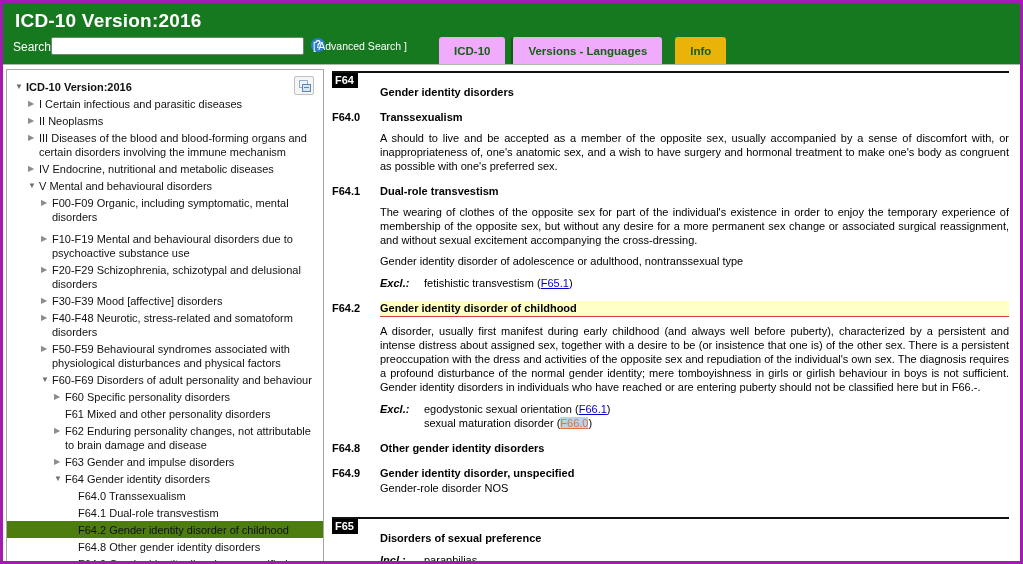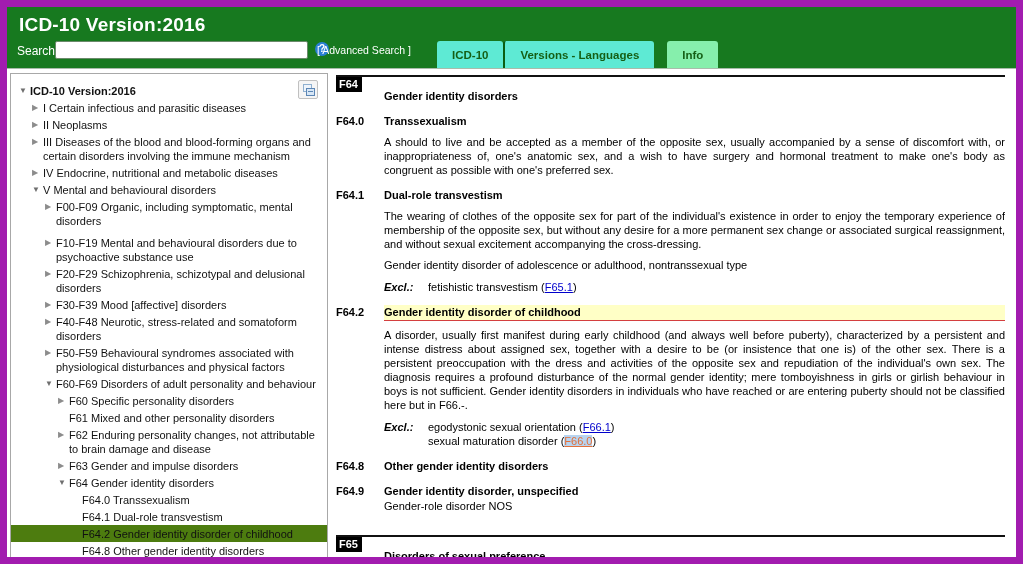--- a/index.html
+++ b/index.html
@@ -1,35 +1,35 @@
 <!DOCTYPE html>
 <html><head>
 <meta charset="utf-8">
 <style>
   * { margin:0; padding:0; box-sizing:border-box; }
   html,body { width:1023px; height:564px; overflow:hidden; background:#e8e8e8;
               font-family:"Liberation Sans","DejaVu Sans",sans-serif; }
-  .window { width:1023px; height:564px; border:7px solid #a21caf; background:#fff;
+  .window { width:1023px; height:564px; border:3px solid #a21caf; background:#fff;
             position:relative; overflow:hidden; }
 
   
   .header { position:relative; height:62px; background:#17791f; border-bottom:1px solid #a9bcab; }
   .app-title { position:absolute; left:12px; top:7px; color:#fff; font-size:19px; font-weight:bold; letter-spacing:0.2px; }
   .search-label { position:absolute; left:10px; top:37px; color:#fff; font-size:12px; }
   .search-input { position:absolute; left:48px; top:34px; width:253px; height:18px; border:1px solid #6a8a6a;
                   border-radius:2px; font-size:11px; padding:0 4px; }
   .help-icon { position:absolute; left:308px; top:35px; width:14px; height:14px; border-radius:50%;
                background:#2a7fd4; color:#fff; font-size:10px; font-weight:bold; text-align:center;
                line-height:14px; cursor:pointer; }
   .advanced { position:absolute; left:310px; top:37px; color:#fff; font-size:10.5px; cursor:pointer; }
   .tabs { position:absolute; left:430px; bottom:0; display:flex; align-items:flex-end; }
-  .tab { background:#5eead4; color:#155f15; font-weight:bold; font-size:11.5px;
-         padding:8px 15px 7px 15px; border-radius:3px 3px 0 0; cursor:pointer; white-space:nowrap; }
+  .tab { background:#f0abfc; color:#155f15; font-weight:bold; font-size:11.5px;
+         padding:8px 15px 7px 15px; border-radius:3px 3px 0 0; cursor:pointer; white-space:nowrap;margin-left:6px; }
   .tab + .tab.joined { border-left:2px solid #0a5e12; }
-  .tab.info { margin-left:13px; background:#86efac; }
+  .tab.info { margin-left:13px; background:#eab308; }
 
   
   .main { display:flex; height:501px; padding:4px 3px 0 3px; background:#fff; }
   .tree-pane { width:318px; border:1px solid #a8a8a8; background:#fff; position:relative;
                padding:8px 0 4px 0; overflow:hidden; flex-shrink:0; }
   .copy-btn { position:absolute; top:6px; right:9px; width:20px; height:19px; border:1px solid #c0c0c0;
               background:#f5f5f5; border-radius:2px; cursor:pointer; }
   .copy-btn .back { position:absolute; left:4px; top:3px; width:9px; height:8px; border:1px solid #8fb0d0; background:#eef4fb; }
   .copy-btn .front { position:absolute; left:7px; top:7px; width:9px; height:8px; border:1px solid #5c86b5; background:#d7e6f5; }
   .copy-btn .front::after { content:""; position:absolute; left:1px; top:2px; width:5px; height:1px; background:#5c86b5; }

